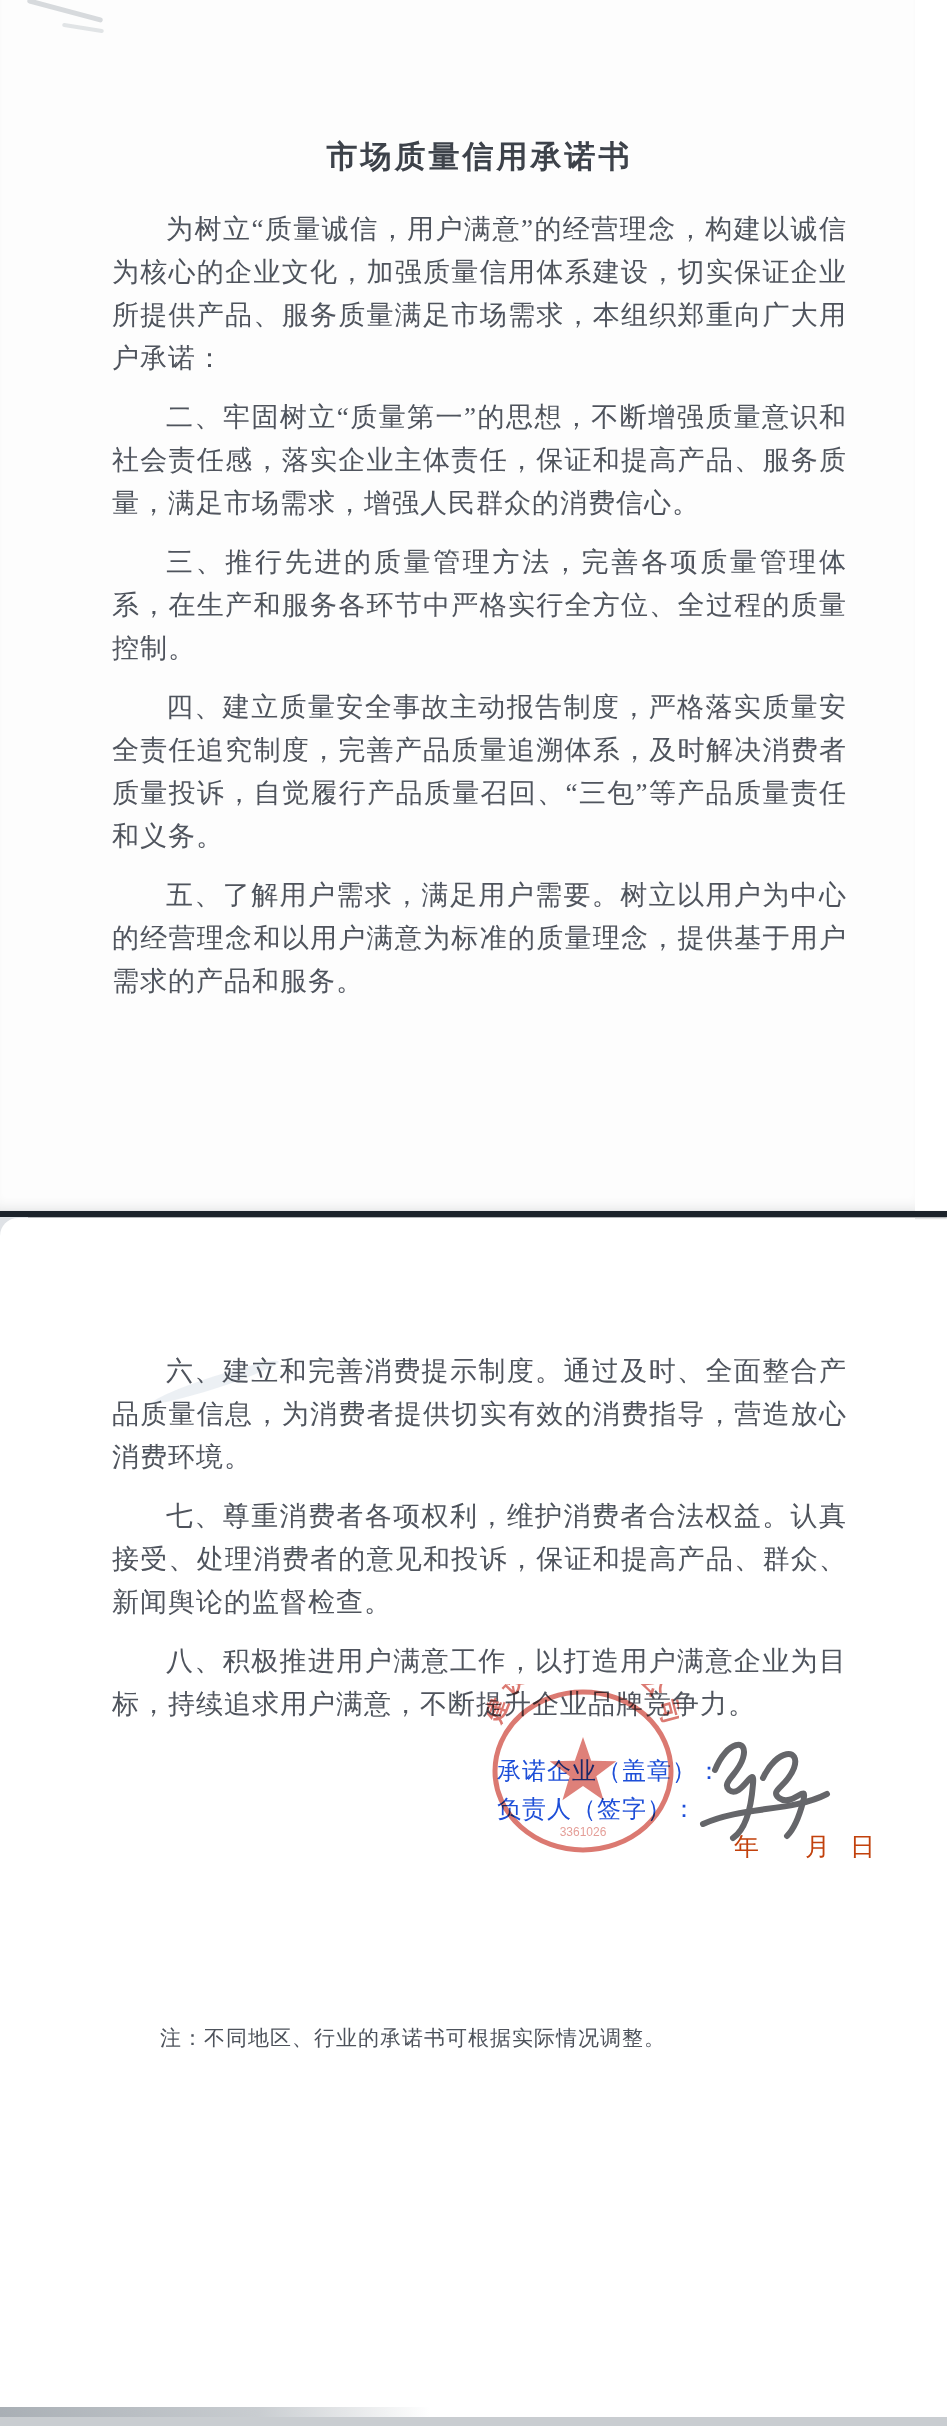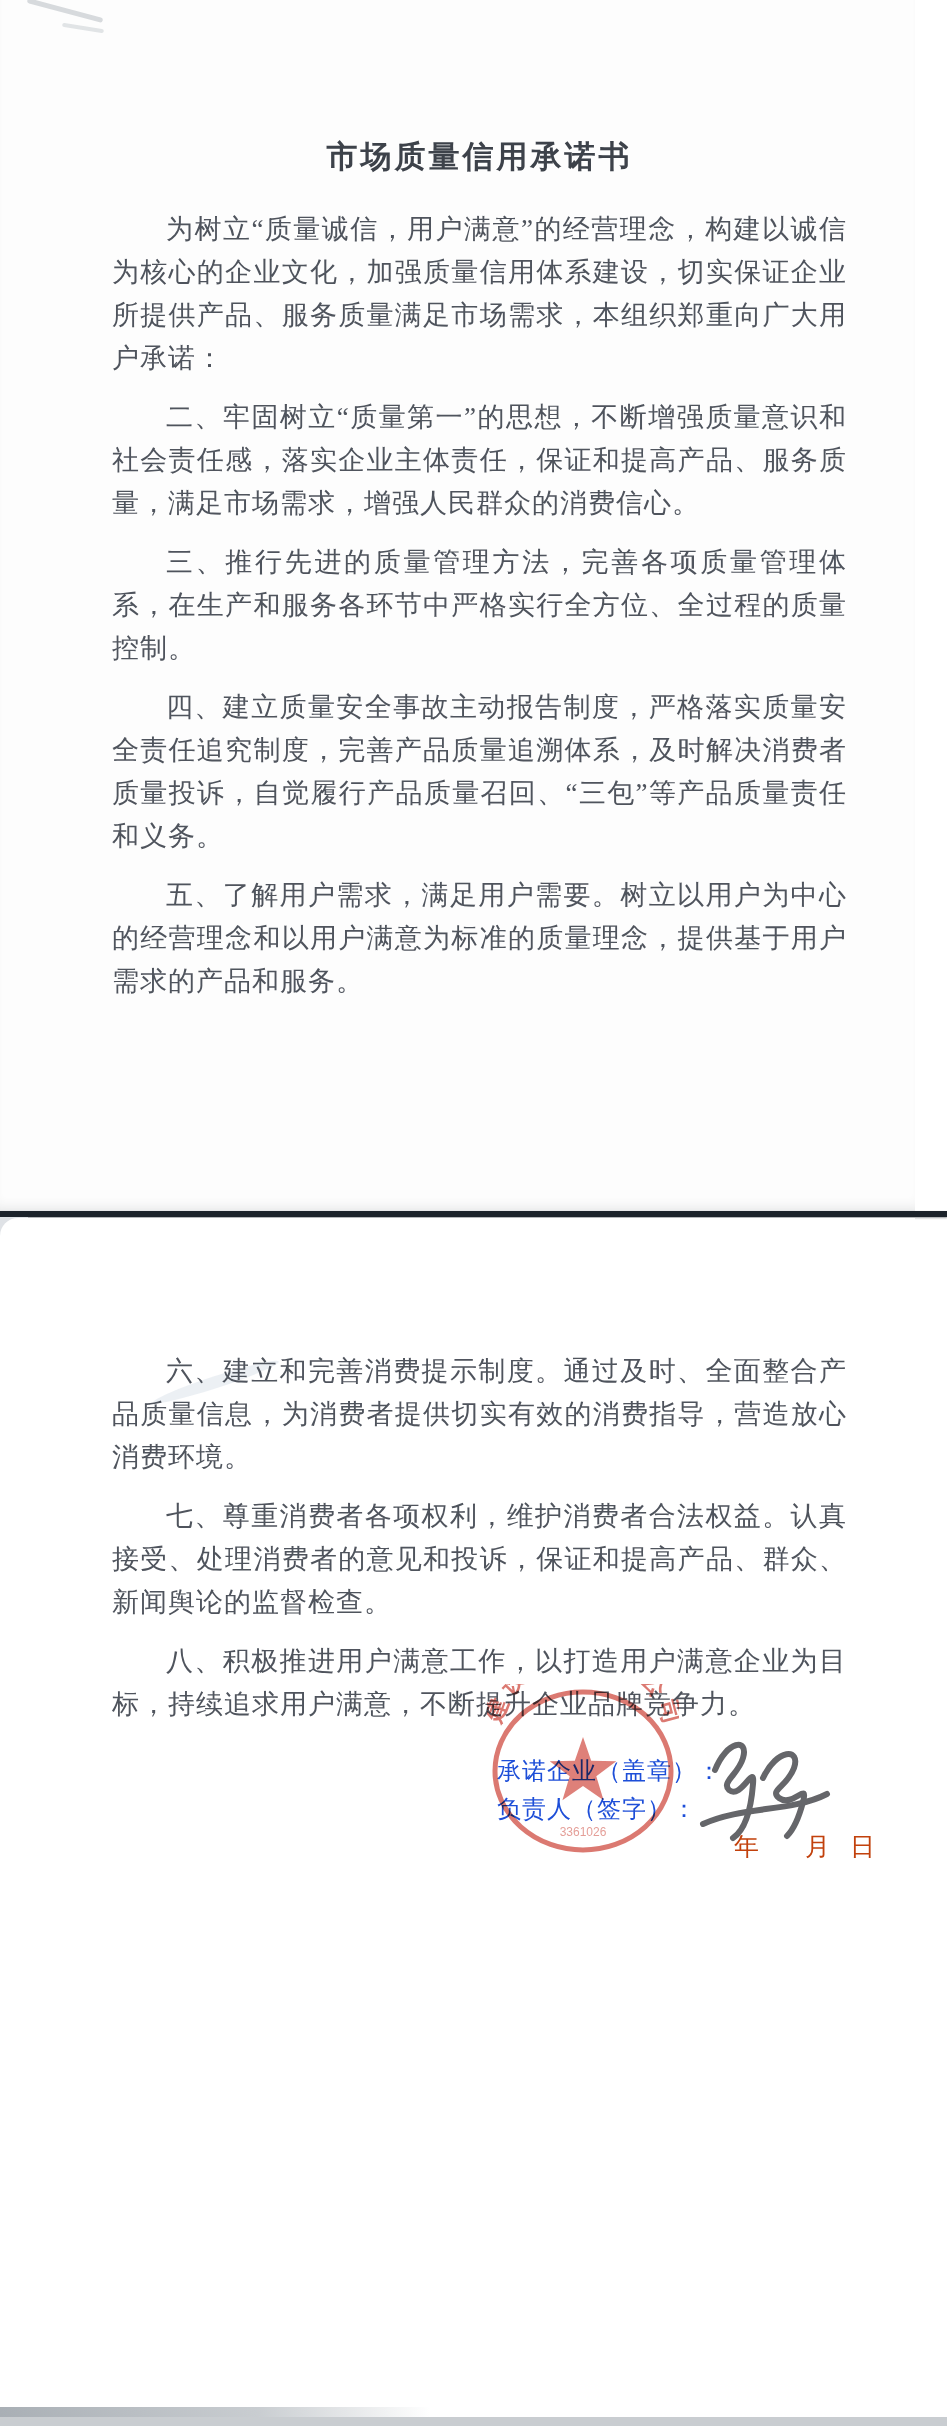--- a/index.html
+++ b/index.html
@@ -90,18 +90,19 @@
         <path d="M18,38 C30,8 52,6 46,26 C41,43 24,50 32,58 C44,68 58,30 56,52 C54,78 48,98 36,106"></path>
         <path d="M66,46 C80,16 104,16 97,36 C90,55 72,58 82,66 C96,76 112,48 106,70 C101,89 96,98 90,104"></path>
         <path d="M6,92 C45,74 95,80 130,62"></path>
       </g>
     </svg>
 
     <div class="dateline">
       <span class="y">年</span><span class="m">月</span><span>日</span>
     </div>
 
+    <div class="note">注：不同地区、行业的承诺书可根据实际情况调整。</div>
   </section>
 
   <div class="bottom-wedge"></div>
   <div class="bottom-strip"></div>
 
 </div>
 
 </body></html>

